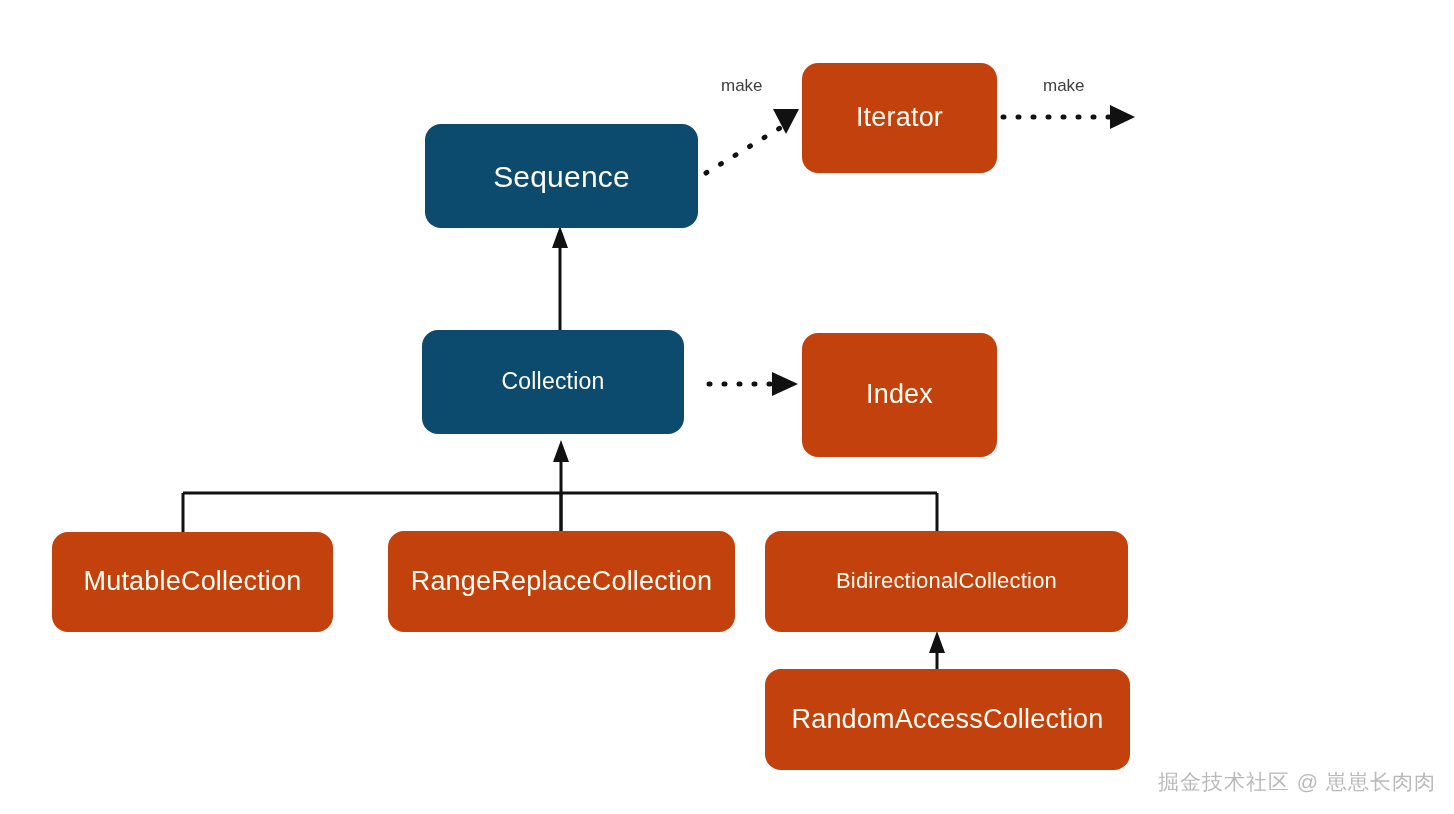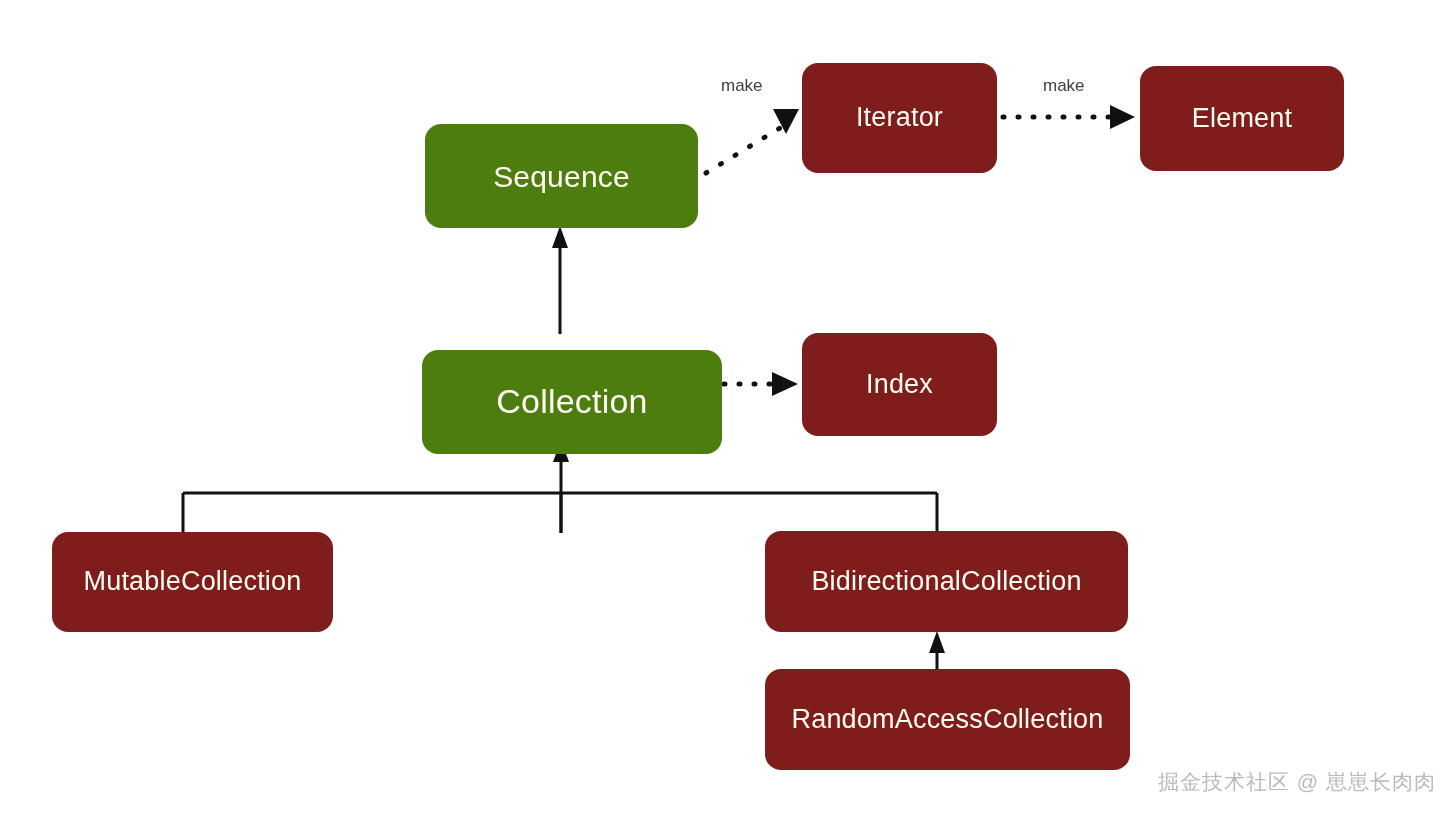--- a/index.html
+++ b/index.html
@@ -33,24 +33,24 @@
     border-radius: 16px;
     box-sizing: border-box;
     color: #fffdf2;
     text-align: center;
     line-height: 1.1;
     letter-spacing: 0.2px;
     white-space: nowrap;
     z-index: 2;
   }
   .node-primary {
-    background: #4d7c0f;
+    background: #0c4a6e;
   }
   .node-secondary {
-    background: #7f1d1d;
+    background: #c2410c;
     justify-content: center;
   }
   .edge-label {
     position: absolute;
     color: #404040;
     font-size: 17px;
     z-index: 3;
     white-space: nowrap;
   }
   #watermark {
@@ -108,38 +108,38 @@
   </svg>
 
   <div class="node node-primary" style="left:425px; top:124px; width:273px; height:104px; font-size:30px;">
     <span>Sequence</span>
   </div>
 
   <div class="node node-secondary" style="left:802px; top:63px; width:195px; height:110px; font-size:27px;">
     <span>Iterator</span>
   </div>
 
-  <div class="node node-secondary" style="left:1140px; top:66px; width:204px; height:105px; font-size:27px;">
-    <span>Element</span>
-  </div>
 
-  <div class="node node-primary" style="left:422px; top:350px; width:300px; height:104px; font-size:34px;">
+  <div class="node node-primary" style="left:422px; top:330px; width:262px; height:104px; font-size:23px;">
     <span>Collection</span>
   </div>
 
-  <div class="node node-secondary" style="left:802px; top:333px; width:195px; height:103px; font-size:27px;">
+  <div class="node node-secondary" style="left:802px; top:333px; width:195px; height:124px; font-size:27px;">
     <span>Index</span>
   </div>
 
   <div class="node node-secondary" style="left:52px; top:532px; width:281px; height:100px; font-size:27px;">
     <span>MutableCollection</span>
   </div>
 
+  <div class="node node-secondary" style="left:388px; top:531px; width:347px; height:101px; font-size:27px;">
+    <span>RangeReplaceCollection</span>
+  </div>
 
-  <div class="node node-secondary" style="left:765px; top:531px; width:363px; height:101px; font-size:27px;">
+  <div class="node node-secondary" style="left:765px; top:531px; width:363px; height:101px; font-size:22px;">
     <span>BidirectionalCollection</span>
   </div>
 
   <div class="node node-secondary" style="left:765px; top:669px; width:365px; height:101px; font-size:27px;">
     <span>RandomAccessCollection</span>
   </div>
 
   <div class="edge-label" style="left:721px; top:76px;">make</div>
 
   <div class="edge-label" style="left:1043px; top:76px;">make</div>

